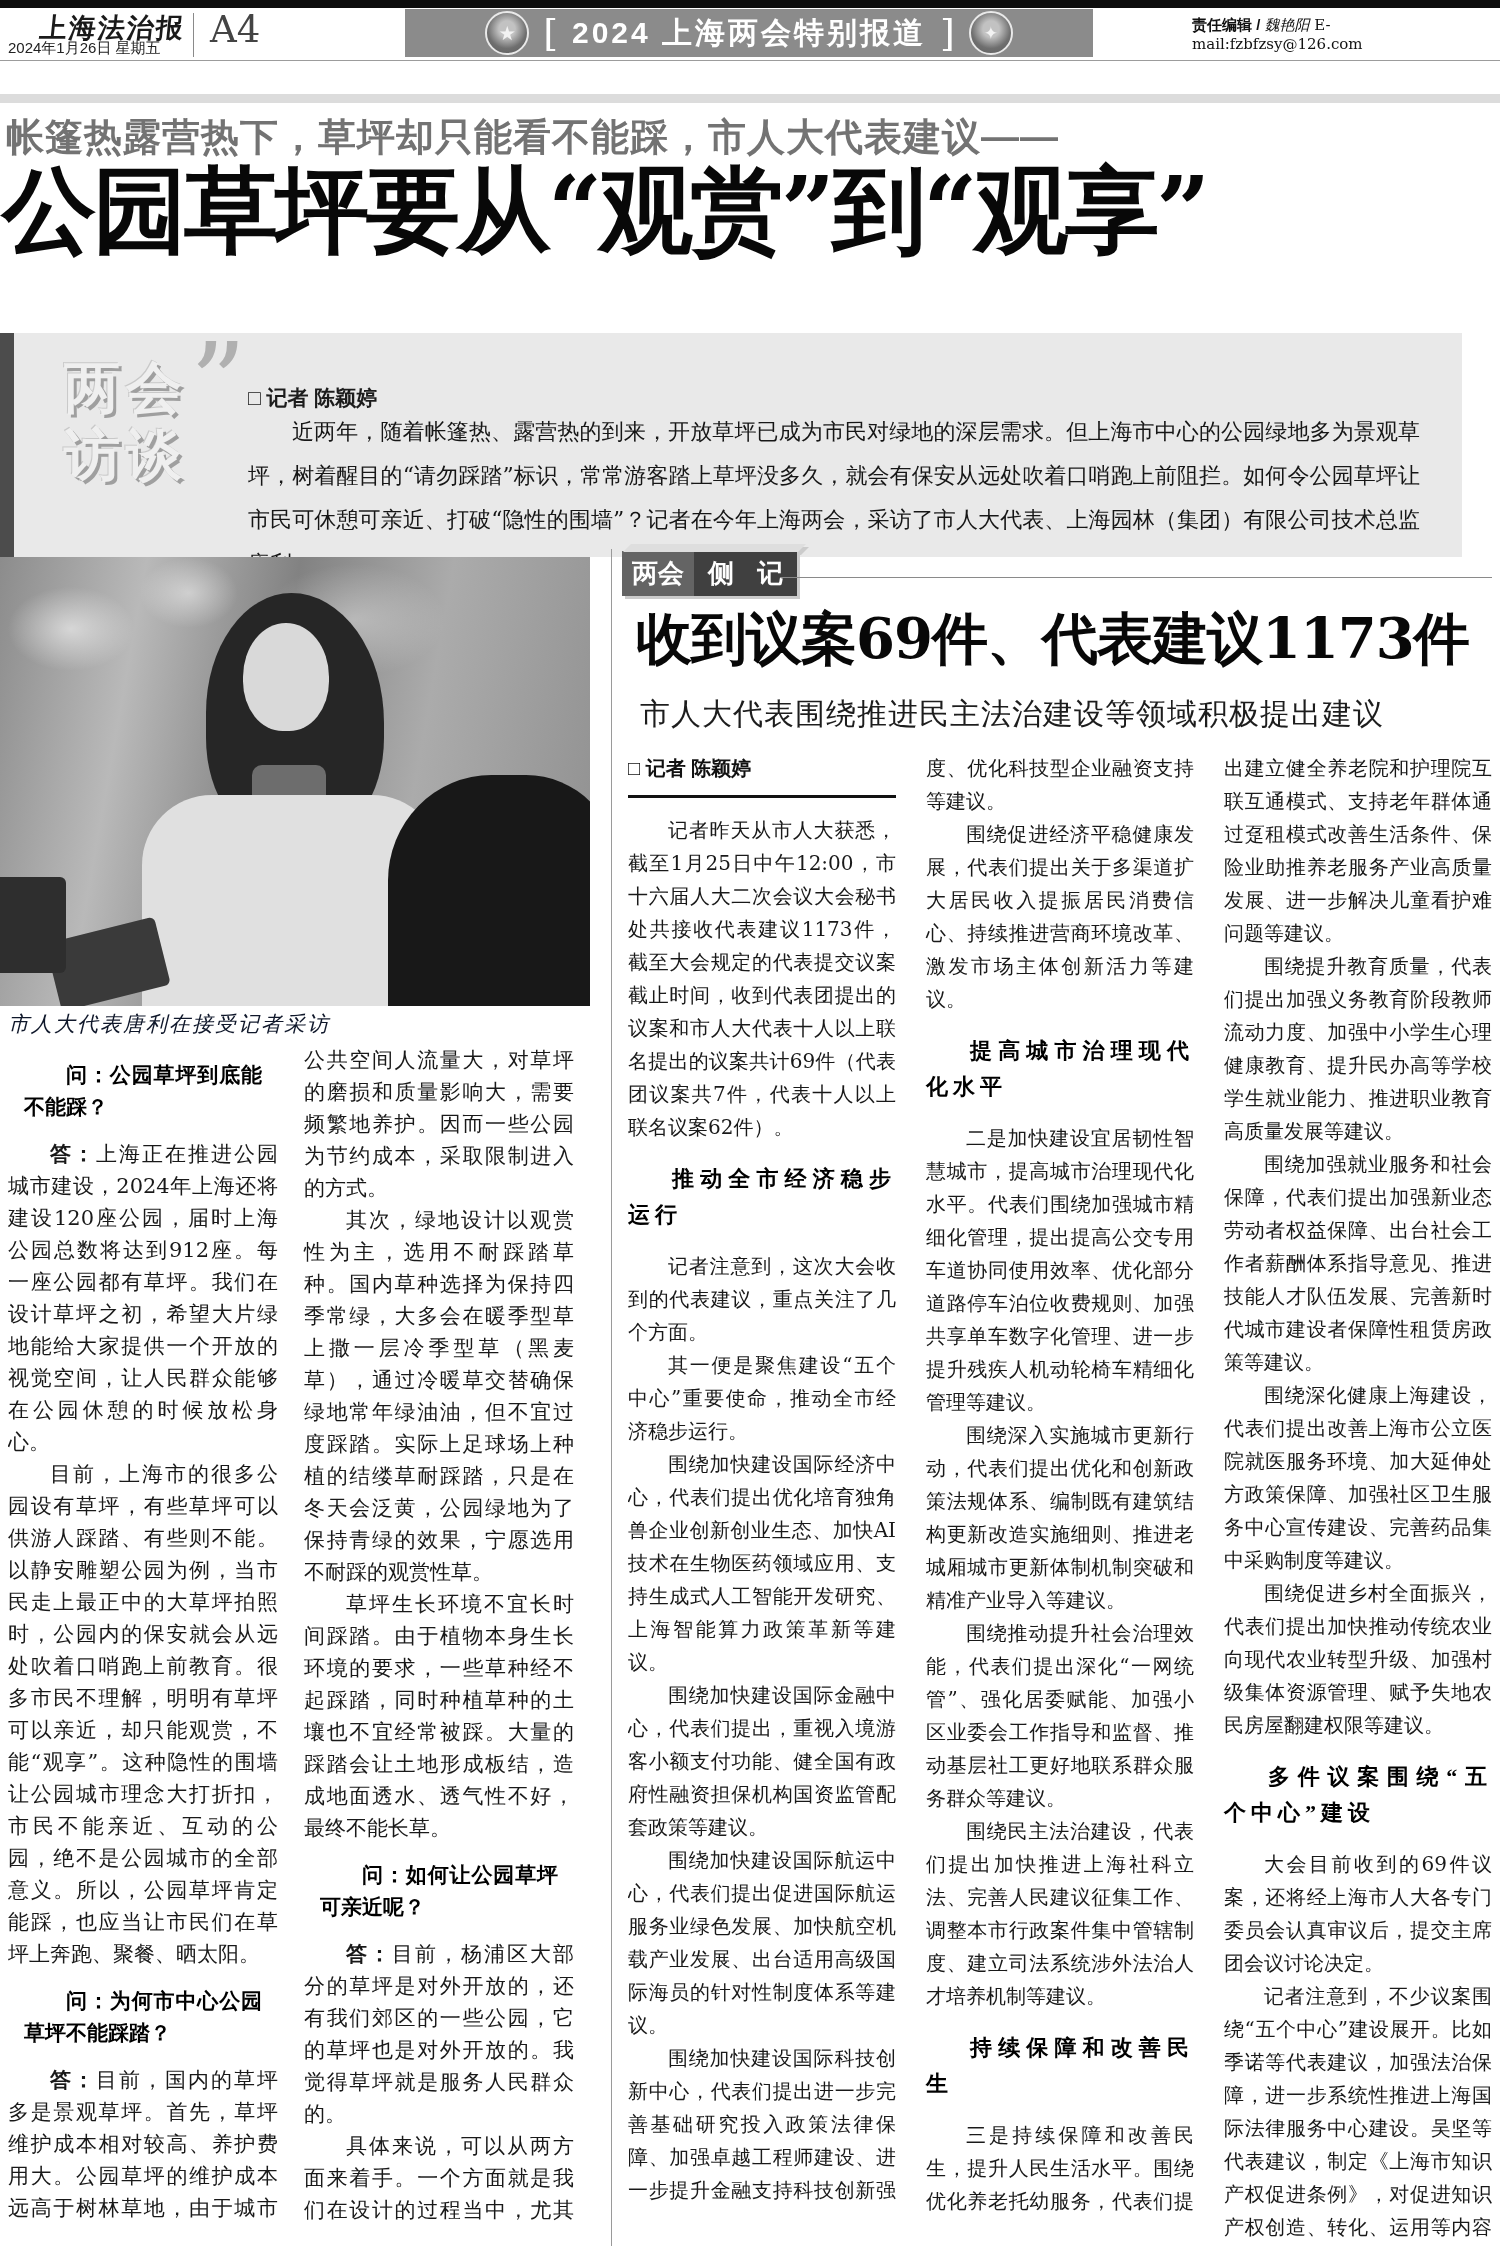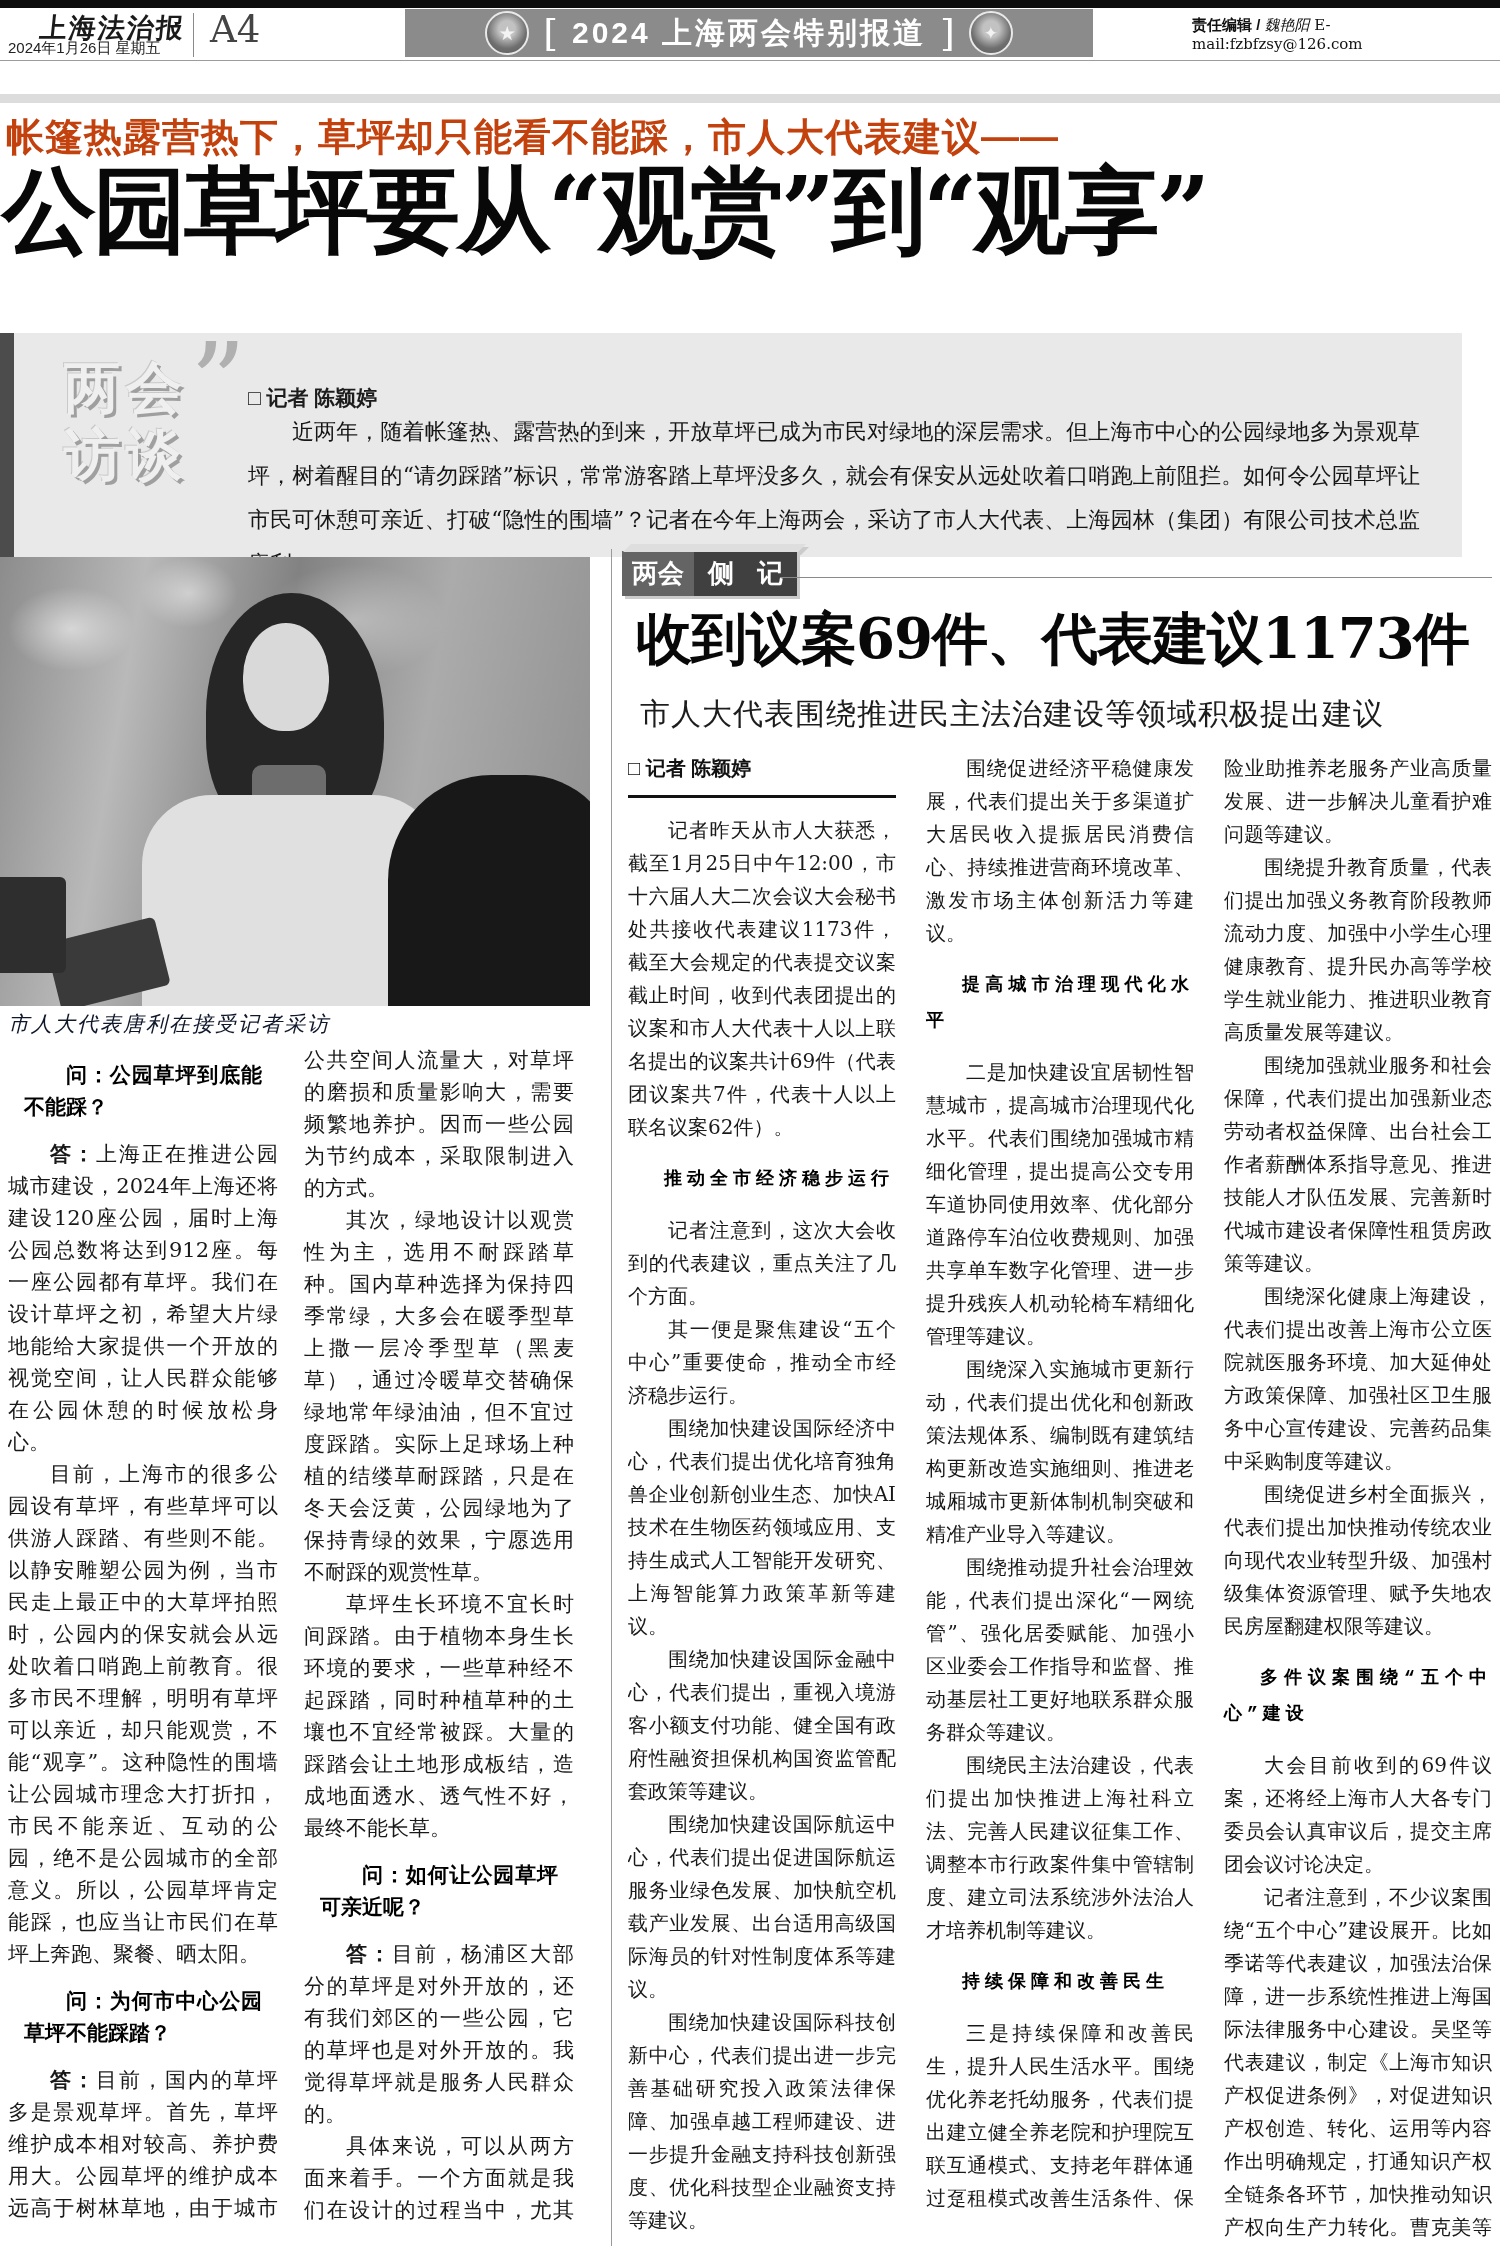--- a/index.html
+++ b/index.html
@@ -22,21 +22,21 @@
   .bracket{color:#fff;font-size:38px;font-weight:200;line-height:1;font-family:"DejaVu Serif",serif;}
   .banner-title{color:#fff;font-size:30px;font-weight:bold;letter-spacing:3px;
                 font-family:"Liberation Sans","DejaVu Sans",sans-serif;}
   .editor-info{left:1192px;top:16px;width:302px;font-size:15px;color:#111;}
   .editor-label{font-weight:bold;font-family:"Liberation Sans",sans-serif;}
   .editor-name{font-style:italic;}
   .editor-email{font-family:"DejaVu Serif",serif;}
   .hdr-rule{left:0;top:60px;width:1500px;height:1px;background:#9c9c9c;}
   .top-gray-band{left:0;top:94px;width:1500px;height:9px;background:#dcdcdc;}
   
-  .kicker{left:6px;top:112px;width:1480px;font-size:38px;font-weight:bold;color:#c2410c;
+  .kicker{left:6px;top:112px;width:1480px;font-size:38px;font-weight:bold;color:#737373;
           font-family:"Liberation Sans","DejaVu Sans",sans-serif;letter-spacing:1px;}
   .headline{left:2px;top:160px;width:1496px;font-size:94px;font-weight:900;color:#080808;
             letter-spacing:-3px;line-height:1.08;font-family:"DejaVu Serif","Liberation Serif",serif;}
   
   .intro-box{left:0;top:333px;width:1462px;height:224px;background:#e9e9e9;}
   .intro-stripe{left:0;top:333px;width:14px;height:224px;background:#4c4c4c;}
   .col-label{left:64px;top:354px;font-size:56px;font-weight:900;line-height:1.2;letter-spacing:6px;
              color:#efefef;text-shadow:3px 3px 0 #9f9f9f,-1px -1px 0 #c8c8c8;
              font-family:"Liberation Sans",sans-serif;}
   .big-quote{left:190px;top:320px;font-size:110px;color:#b0b0b0;font-family:"DejaVu Serif",serif;}
@@ -76,22 +76,22 @@
   .tag-right{background:#404040;color:#fff;font-size:26px;font-weight:bold;padding:5px 6px 5px 14px;letter-spacing:8px;}
   .side-rule{left:780px;top:577px;width:712px;height:1px;background:#8a8a8a;}
   .side-headline{left:636px;top:602px;width:858px;font-size:56px;font-weight:900;color:#080808;
                  letter-spacing:-1px;font-family:"DejaVu Serif","Liberation Serif",serif;}
   .side-subhead{left:640px;top:694px;width:856px;font-size:30px;color:#1d1d1d;letter-spacing:1px;
                 font-family:"Liberation Sans","DejaVu Sans",sans-serif;}
   .side-article{left:628px;top:752px;width:864px;height:1494px;overflow:hidden;
       column-count:3;column-gap:30px;column-fill:auto;
       font-size:20px;line-height:33px;text-align:justify;color:#191919;}
   .side-article p{margin:0;text-indent:2em;}
-  .side-article h2{font-size:18px;font-weight:bold;letter-spacing:5px;margin:17px 0;
-      text-indent:2em;color:#000;font-family:Liberation Mono, monospace;line-height:36px;}
+  .side-article h2{font-size:22px;font-weight:bold;letter-spacing:5px;margin:17px 0;
+      text-indent:2em;color:#000;font-family:Liberation Serif, serif;line-height:36px;}
   .side-byline{font-weight:bold;font-size:20px;color:#111;border-bottom:3px solid #111;
       padding-bottom:10px;margin-bottom:16px;font-family:"Liberation Sans",sans-serif;}
 </style>
 </head>
 <body>
 
 <div id="page">
 
   <div class="abs topbar"></div>
   <div class="abs paper-name">上海法治报</div>

